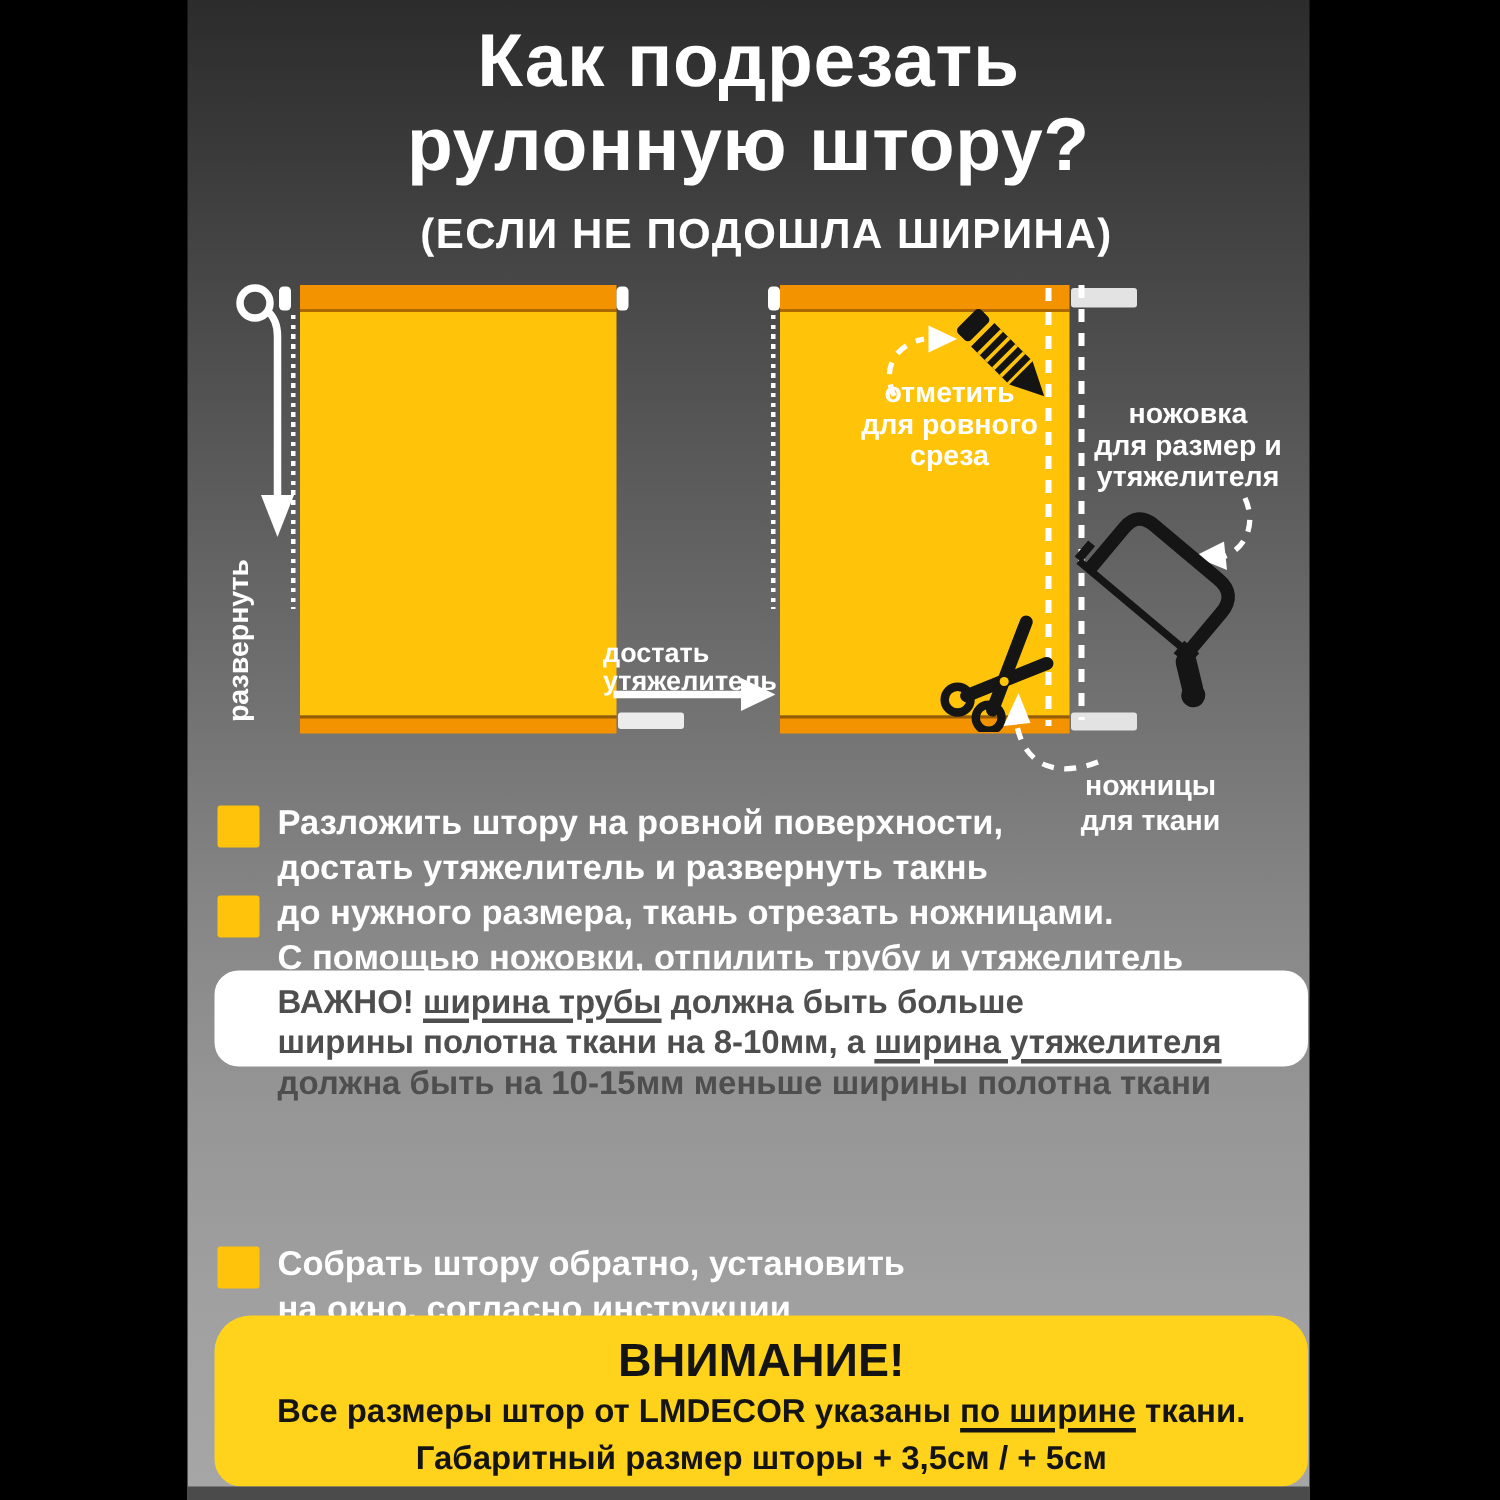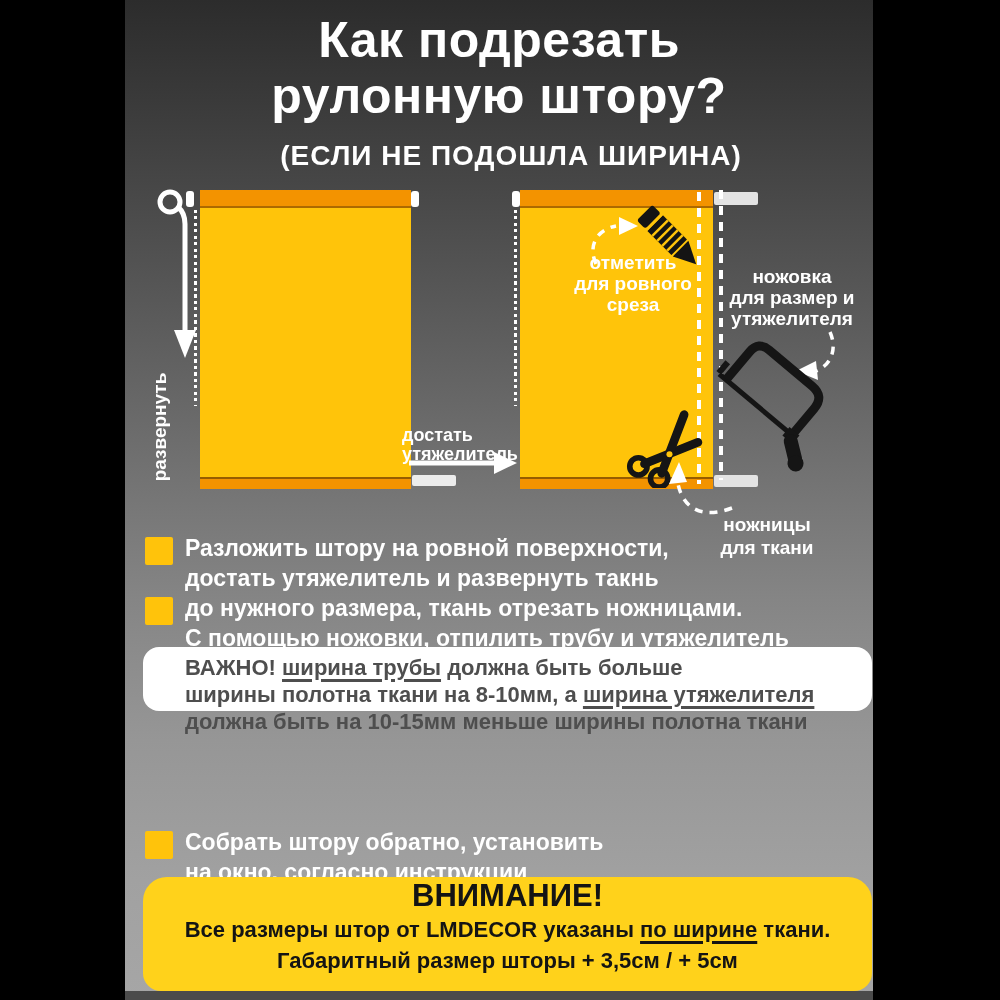--- a/index.html
+++ b/index.html
@@ -30,21 +30,21 @@
   
   .step{left:145px;width:714px;color:#fff;font-size:23px;line-height:30px;margin-top:12px;}
   .step .sq{position:absolute;left:0;top:4px;width:28px;height:28px;background:#FFC30B;border-radius:2px;}
   .step .lines{margin-left:40px;}
   
   .note{left:143px;top:647px;width:729px;height:64px;background:#fff;border-radius:16px;
         box-sizing:border-box;padding:7px 20px 0 42px;color:#4E4E4E;font-size:22px;line-height:27px;}
   .u{text-decoration:underline;text-decoration-thickness:2.5px;text-underline-offset:4px;}
   
   .attn{left:143px;top:877px;width:729px;height:114px;background:#FFD21B;
-        border-radius:24px 24px 18px 18px;text-align:center;color:#141414;box-sizing:border-box;}
+        border-radius:24px 24px 18px 18px;text-align:center;color:#141414;box-sizing:border-box;padding-top:11px;}
   .attn-title{font-size:31px;line-height:37px;font-weight:800;}
   .attn-line{font-size:22px;line-height:31px;}
   .bottom-strip{left:125px;top:991px;width:748px;height:9px;background:#4b4b4b;}
   .nowrap{white-space:nowrap;}
 </style>
 </head>
 <body>
 
 <div class="canvas">
   <div class="bg"></div>

